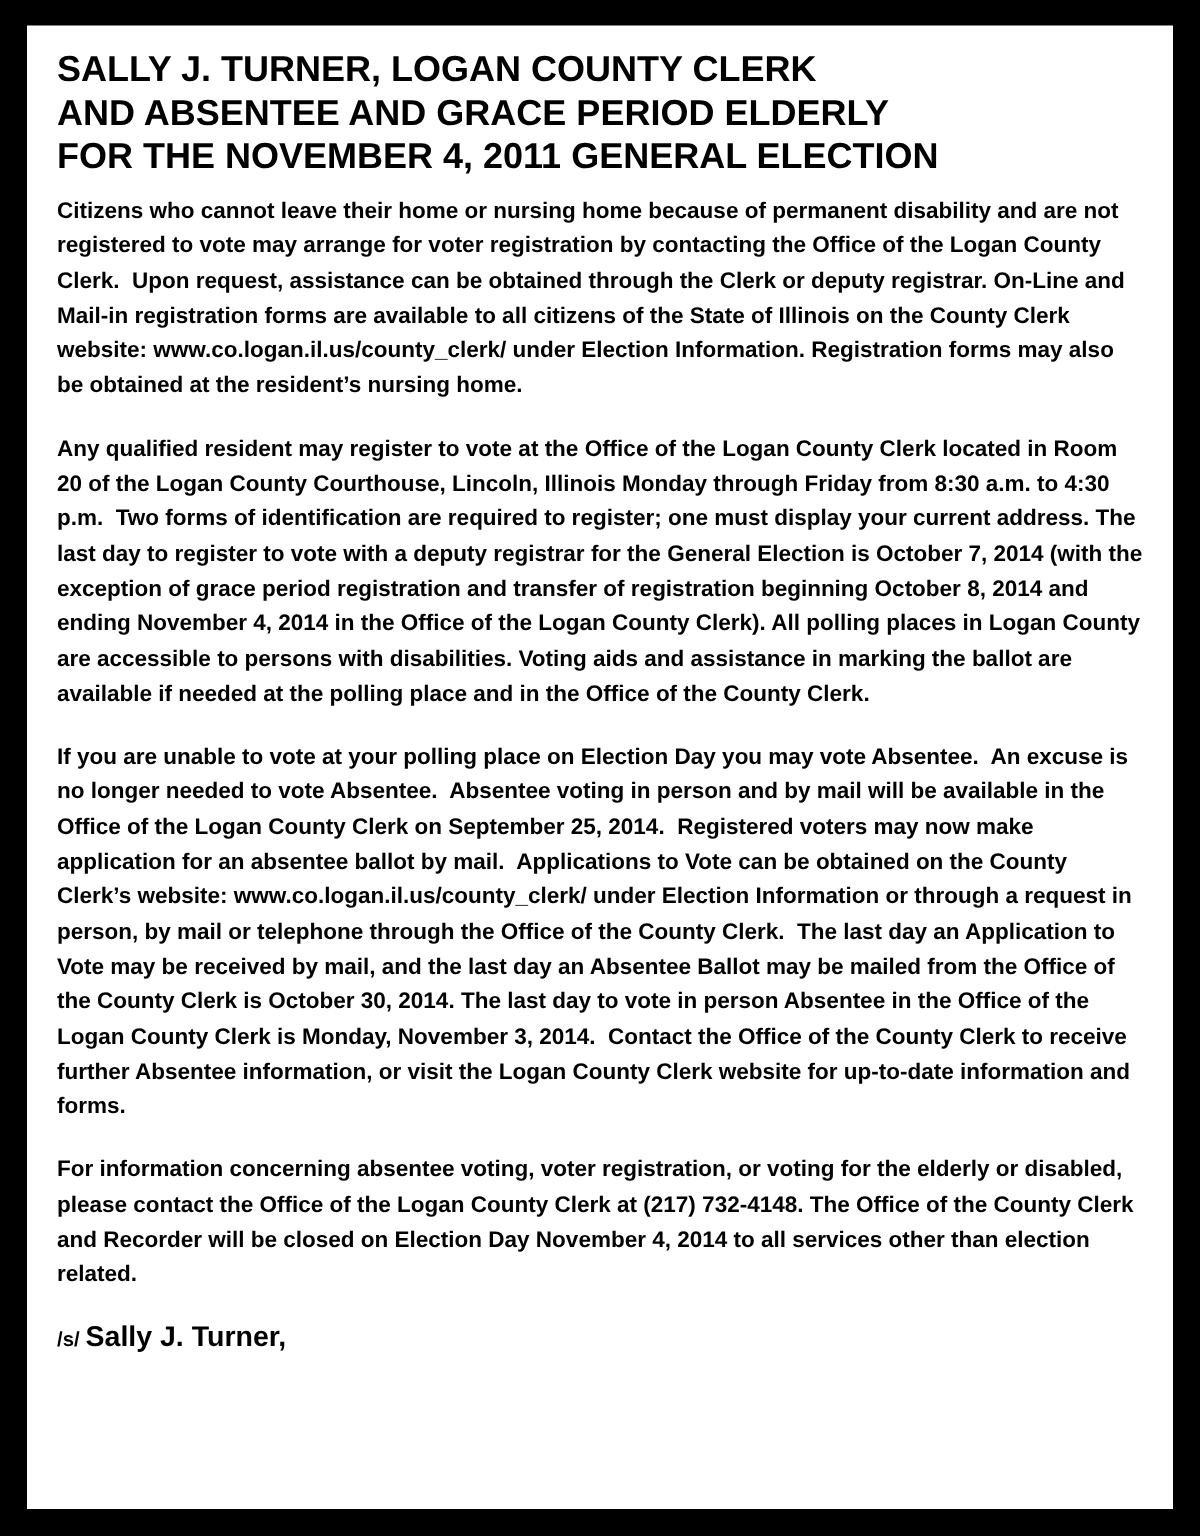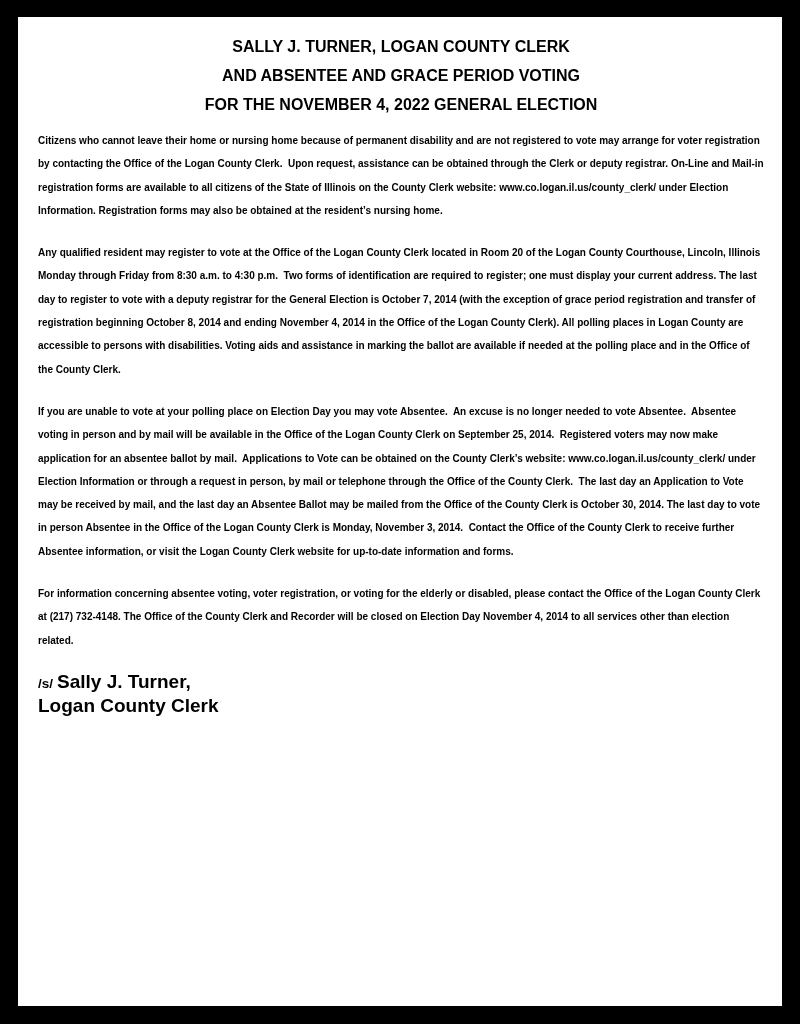--- a/index.html
+++ b/index.html
@@ -22,30 +22,29 @@
     height: 989px;
     background: #ffffff;
     box-sizing: border-box;
     padding: 15px 18px 0 20px;
     color: #000000;
     font-family: "Liberation Sans", "DejaVu Sans", sans-serif;
     font-weight: bold;
     overflow: hidden;
   }
   .heading {
-    text-align: center;
-    font-size: 16px;
+    font-size: 24px;
     line-height: 29px;
     margin: 0;
   }
   .body-text {
     margin-top: 10px;
   }
   .para {
-    font-size: 10px;
+    font-size: 15px;
     line-height: 23.3px;
     margin: 0 0 19px 0;
     white-space: pre-wrap;
     text-align: left;
   }
   .signature {
     text-align: left;
     margin-top: 6px;
     font-size: 19px;
     line-height: 22px;
@@ -56,32 +55,31 @@
   }
 </style>
 </head>
 <body>
 
 <div class="stage">
   <div class="paper">
 
     <header class="heading">
       <div>SALLY J. TURNER, LOGAN COUNTY CLERK</div>
-      <div>AND ABSENTEE AND GRACE PERIOD VOTING</div>
-      <div>FOR THE NOVEMBER 4, 2022 GENERAL ELECTION</div>
+      <div>AND ABSENTEE AND GRACE PERIOD ELDERLY</div>
+      <div>FOR THE NOVEMBER 4, 2011 GENERAL ELECTION</div>
     </header>
 
     <section class="body-text">
       <p class="para">Citizens who cannot leave their home or nursing home because of permanent disability and are not registered to vote may arrange for voter registration by contacting the Office of the Logan County Clerk.  Upon request, assistance can be obtained through the Clerk or deputy registrar. On-Line and Mail-in registration forms are available to all citizens of the State of Illinois on the County Clerk website: www.co.logan.il.us/county_clerk/ under Election Information. Registration forms may also be obtained at the resident’s nursing home.</p>
       <p class="para">Any qualified resident may register to vote at the Office of the Logan County Clerk located in Room 20 of the Logan County Courthouse, Lincoln, Illinois Monday through Friday from 8:30 a.m. to 4:30 p.m.  Two forms of identification are required to register; one must display your current address. The last day to register to vote with a deputy registrar for the General Election is October 7, 2014 (with the exception of grace period registration and transfer of registration beginning October 8, 2014 and ending November 4, 2014 in the Office of the Logan County Clerk). All polling places in Logan County are accessible to persons with disabilities. Voting aids and assistance in marking the ballot are available if needed at the polling place and in the Office of the County Clerk.</p>
       <p class="para">If you are unable to vote at your polling place on Election Day you may vote Absentee.  An excuse is no longer needed to vote Absentee.  Absentee voting in person and by mail will be available in the Office of the Logan County Clerk on September 25, 2014.  Registered voters may now make application for an absentee ballot by mail.  Applications to Vote can be obtained on the County Clerk’s website: www.co.logan.il.us/county_clerk/ under Election Information or through a request in person, by mail or telephone through the Office of the County Clerk.  The last day an Application to Vote may be received by mail, and the last day an Absentee Ballot may be mailed from the Office of the County Clerk is October 30, 2014. The last day to vote in person Absentee in the Office of the Logan County Clerk is Monday, November 3, 2014.  Contact the Office of the County Clerk to receive further Absentee information, or visit the Logan County Clerk website for up-to-date information and forms.</p>
       <p class="para">For information concerning absentee voting, voter registration, or voting for the elderly or disabled, please contact the Office of the Logan County Clerk at (217) 732-4148. The Office of the County Clerk and Recorder will be closed on Election Day November 4, 2014 to all services other than election related.</p>
     </section>
 
     <footer class="signature">
       <div>
         <span class="s-mark">/s/</span><span>Sally J. Turner,</span>
       </div>
-      <div>Logan County Clerk</div>
     </footer>
 
   </div>
 </div>
 
 </body></html>

